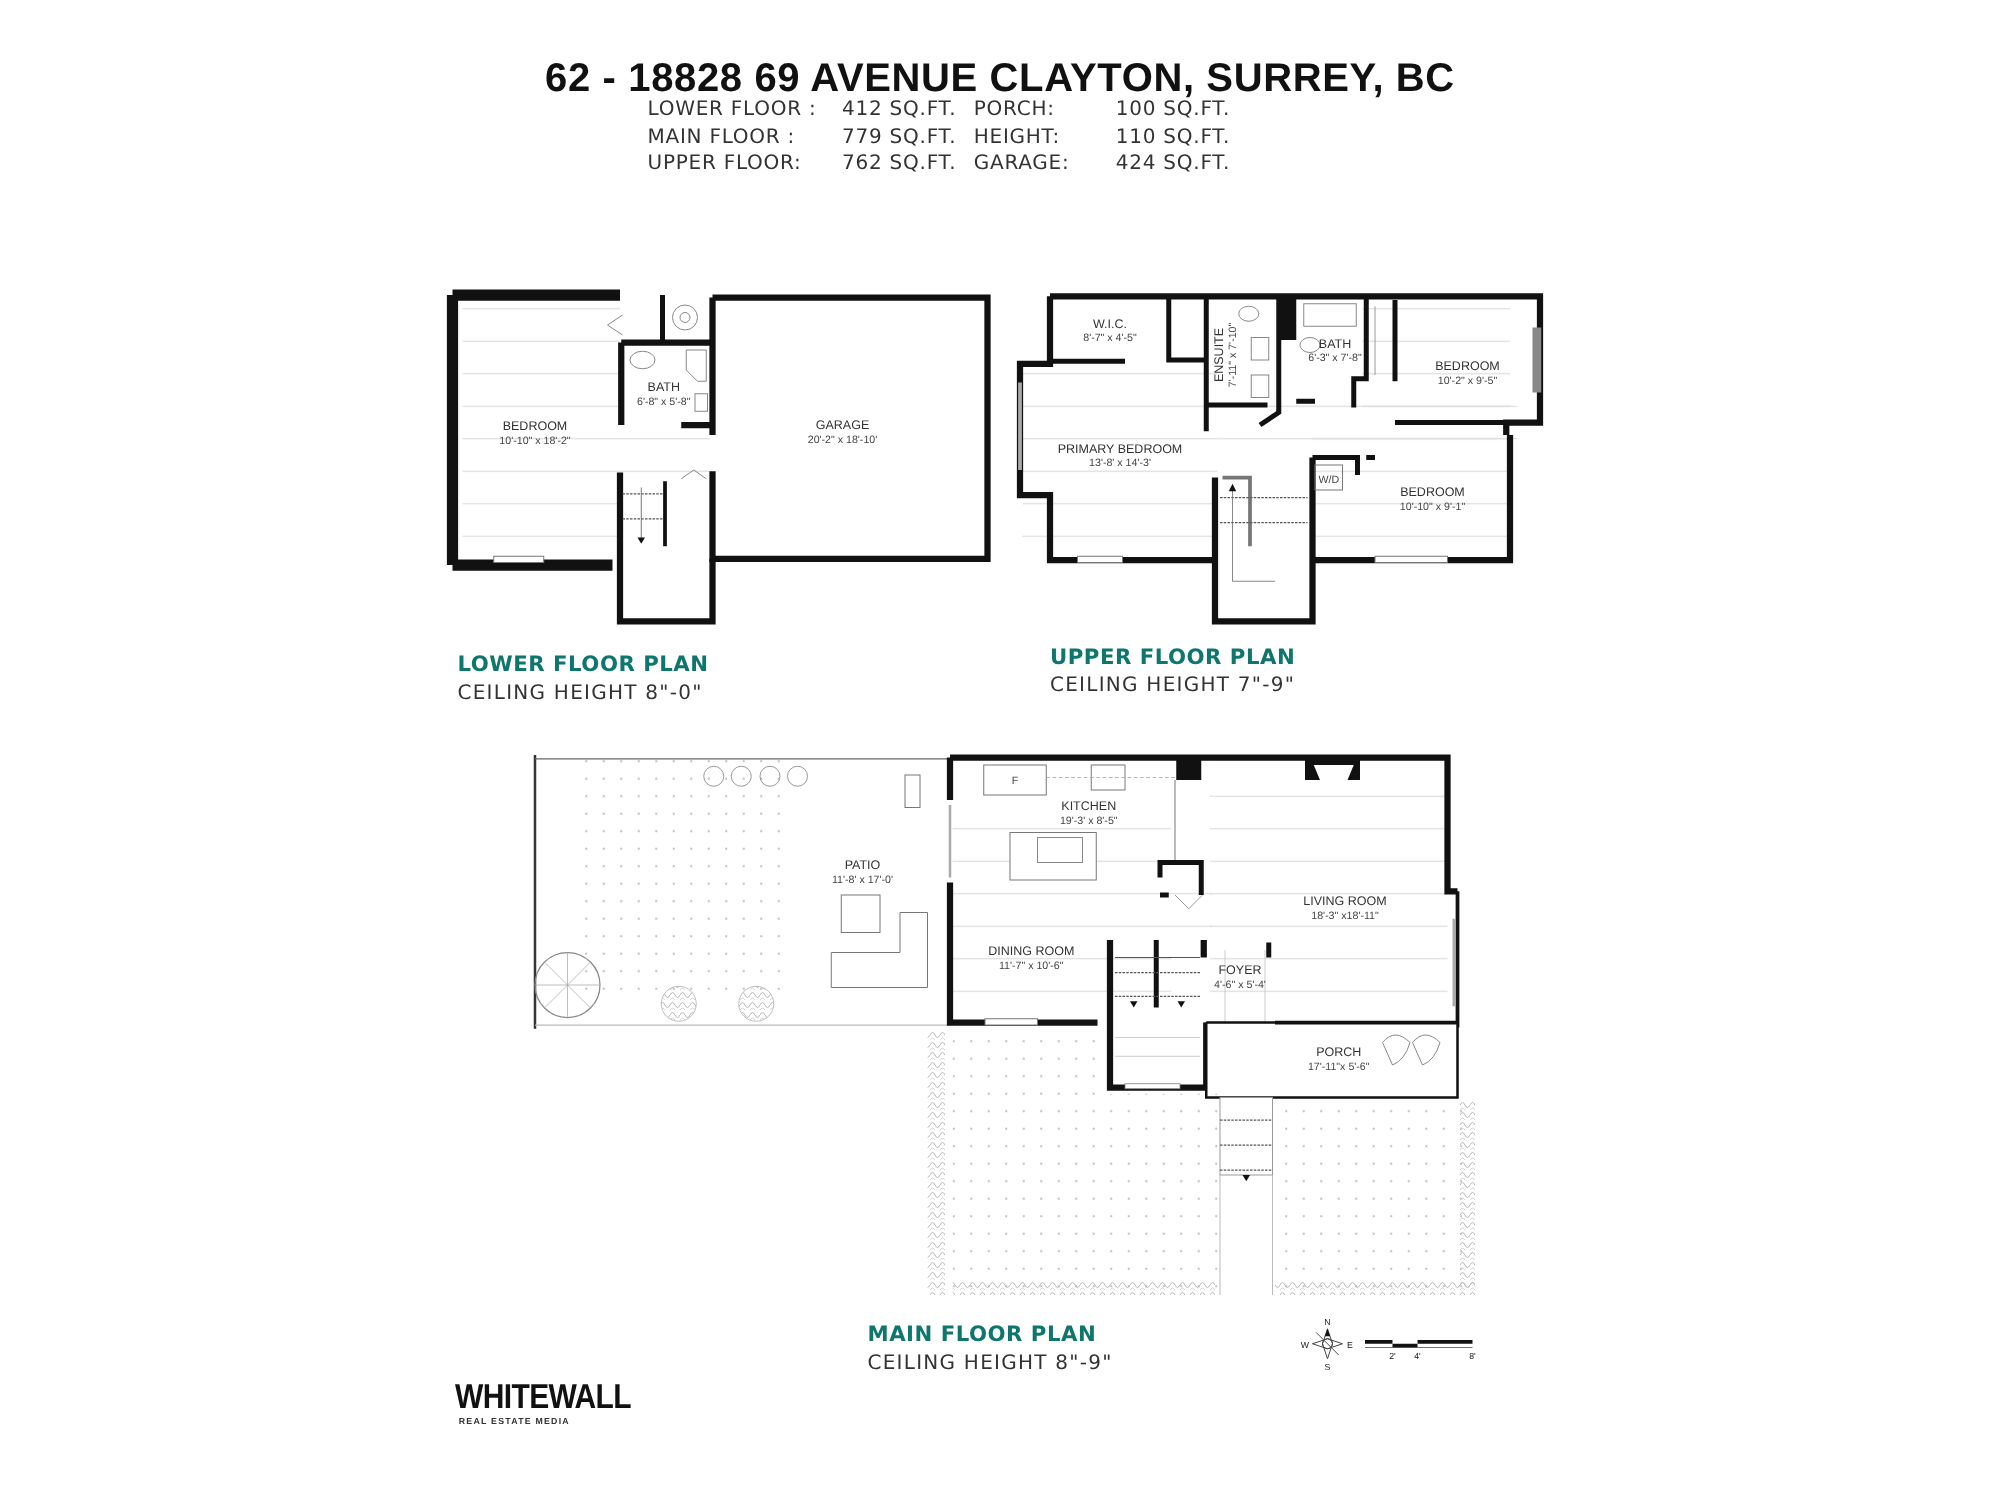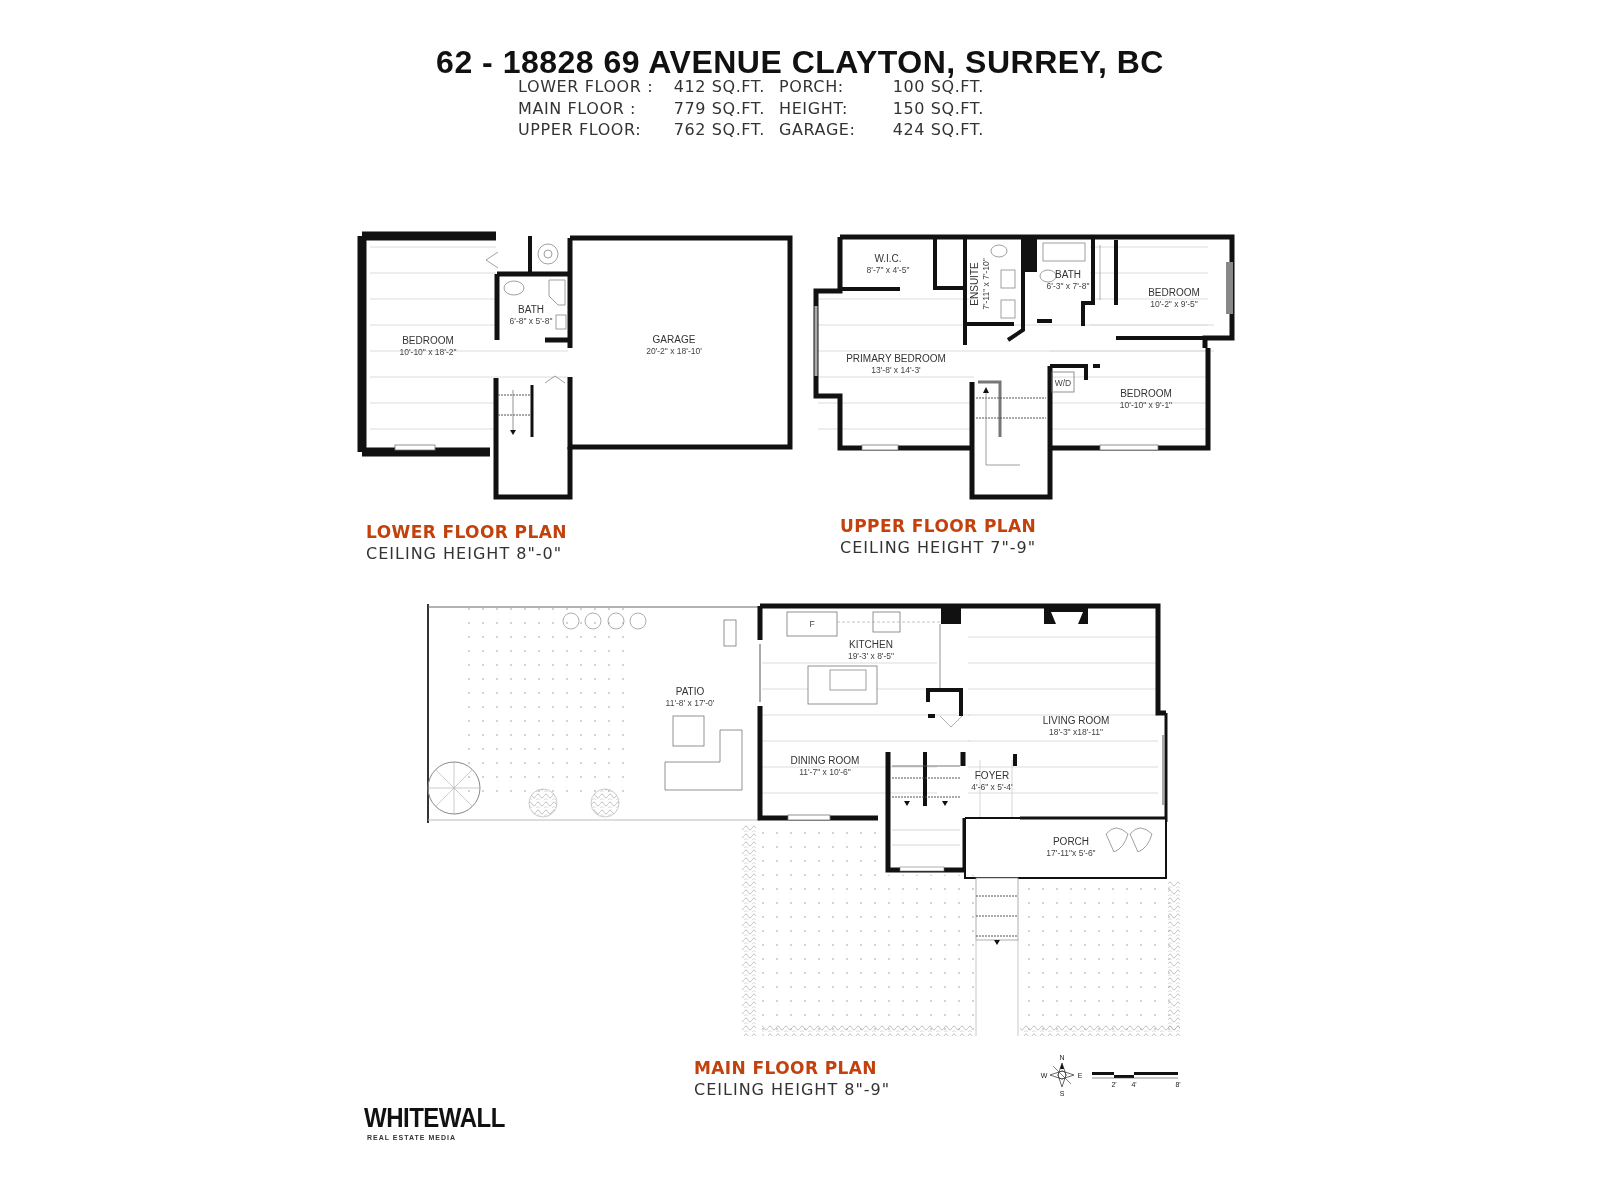--- a/index.html
+++ b/index.html
@@ -5,21 +5,21 @@
   html, body { margin:0; padding:0; background:#ffffff; }
   body { width:1600px; height:1200px; position:relative; overflow:hidden; font-family:"Liberation Sans", sans-serif; color:#111; }
   .title { position:absolute; left:0; width:1600px; top:44px; text-align:center; font-weight:bold; font-size:32px; letter-spacing:0.5px; color:#111; }
   .areas { position:absolute; top:76px; left:518px; font-family:"DejaVu Sans", sans-serif; font-size:16px; color:#333; letter-spacing:0.6px; line-height:21.5px; }
   .areas .row { display:flex; }
   .areas .lbl { width:137px; }
   .areas .val { width:110px; text-align:right; }
   .areas .lbl2 { width:105px; margin-left:14px; }
   .areas .val2 { width:100px; text-align:right; }
   .plan-label { position:absolute; font-family:"DejaVu Sans", sans-serif; }
-  .plan-label .name { font-weight:bold; font-size:17px; letter-spacing:0.4px; color:#c2410c; }
+  .plan-label .name { font-weight:bold; font-size:17px; letter-spacing:0.4px; color:#0f766e; }
   .plan-label .ceil { font-size:16px; letter-spacing:1px; color:#333; margin-top:2px; }
   svg.plans { position:absolute; left:0; top:0; }
   .room-name { font-family:"Liberation Sans", sans-serif; font-size:10px; fill:#333; text-anchor:middle; }
   .room-dim { font-family:"Liberation Sans", sans-serif; font-size:8.5px; fill:#444; text-anchor:middle; }
   .logo { position:absolute; left:364px; top:1102px; }
   .logo .brand { font-weight:bold; font-size:24px; letter-spacing:-0.5px; color:#111; font-family:"Liberation Sans", sans-serif; transform:scaleY(1.15); transform-origin:left top; display:block; }
   .logo .sub { font-weight:bold; font-size:7px; letter-spacing:1px; color:#333; margin-top:4px; margin-left:3px; }
   .disclaimer { position:absolute; left:364px; top:1150px; font-size:8.4px; color:#222; line-height:11.5px; font-family:"Liberation Sans", sans-serif; letter-spacing:0.05px; white-space:nowrap; }
   .compass-lbl { font-family:"Liberation Sans", sans-serif; font-size:7px; fill:#222; text-anchor:middle; }
 </style>
@@ -32,21 +32,21 @@
   <div class="row">
     <span class="lbl">LOWER FLOOR :</span>
     <span class="val">412 SQ.FT.</span>
     <span class="lbl2">PORCH:</span>
     <span class="val2">100 SQ.FT.</span>
   </div>
   <div class="row">
     <span class="lbl">MAIN FLOOR :</span>
     <span class="val">779 SQ.FT.</span>
     <span class="lbl2">HEIGHT:</span>
-    <span class="val2">150 SQ.FT.</span>
+    <span class="val2">110 SQ.FT.</span>
   </div>
   <div class="row">
     <span class="lbl">UPPER FLOOR:</span>
     <span class="val">762 SQ.FT.</span>
     <span class="lbl2">GARAGE:</span>
     <span class="val2">424 SQ.FT.</span>
   </div>
 </div>
 
 <svg class="plans" width="1600" height="1200" viewBox="0 0 1600 1200">

